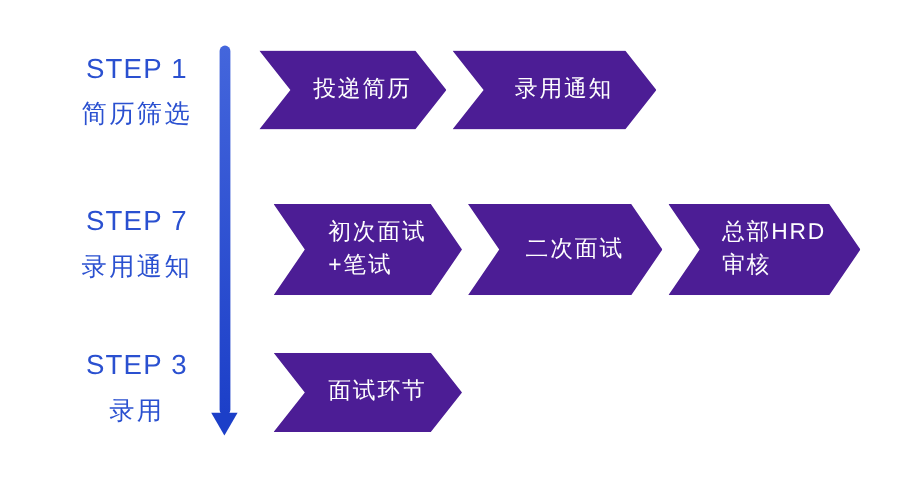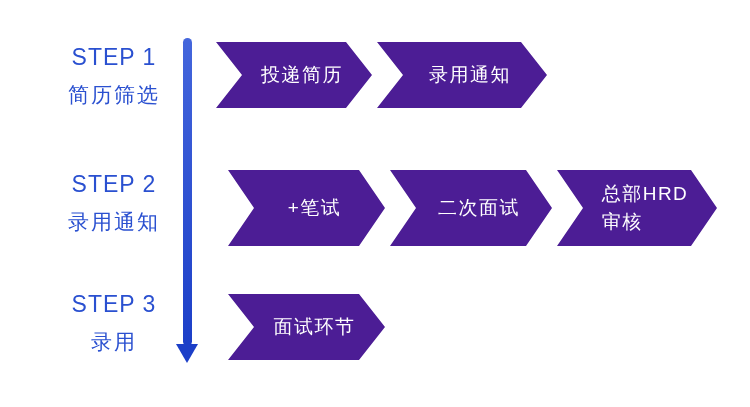--- a/index.html
+++ b/index.html
@@ -81,21 +81,21 @@
 </head>
 <body>
 
 <div class="canvas">
 
   <div class="step-label" style="top:44px">
     <div class="en">STEP 1</div>
     <div class="zh">简历筛选</div>
   </div>
   <div class="step-label" style="top:171px">
-    <div class="en">STEP 2</div>
+    <div class="en">STEP 7</div>
     <div class="zh">录用通知</div>
   </div>
   <div class="step-label" style="top:291px">
     <div class="en">STEP 3</div>
     <div class="zh">录用</div>
   </div>
 
   <div class="vline"></div>
   <div class="vhead"></div>
 
@@ -104,20 +104,21 @@
       <div class="txt">投递简历</div>
     </div>
     <div class="chev" style="width:170px">
       <div class="txt">录用通知</div>
     </div>
   </div>
 
   <div class="row" style="left:228px; top:170px; height:76px">
     <div class="chev" style="width:157px">
       <div class="txt multi">
+        <div>初次面试</div>
         <div>+笔试</div>
       </div>
     </div>
     <div class="chev" style="width:162px">
       <div class="txt">二次面试</div>
     </div>
     <div class="chev" style="width:160px">
       <div class="txt multi">
         <div>总部HRD</div>
         <div>审核</div>

